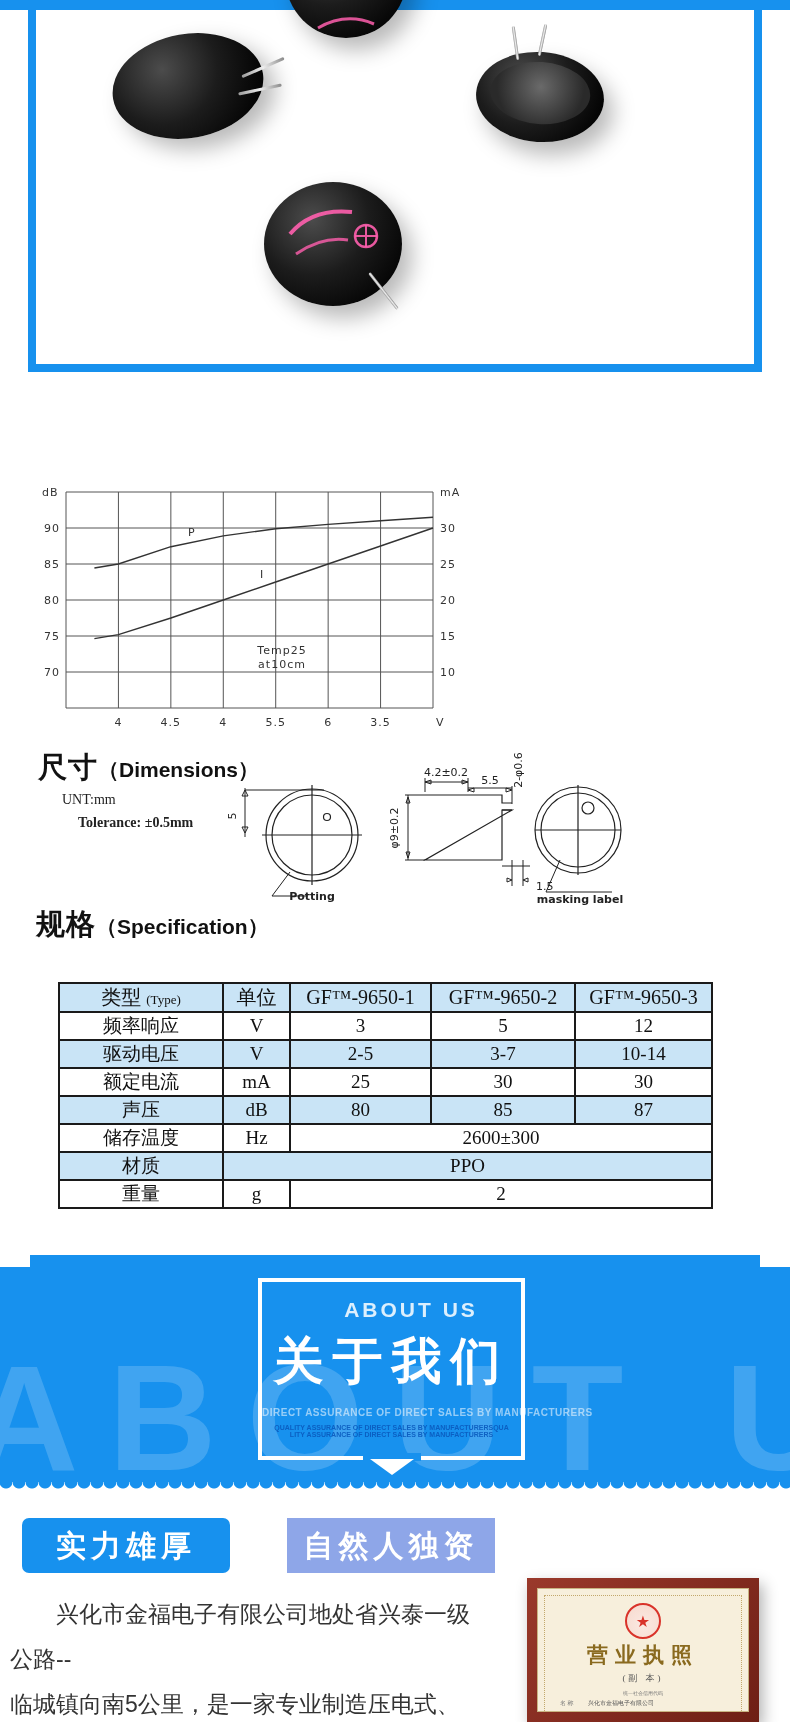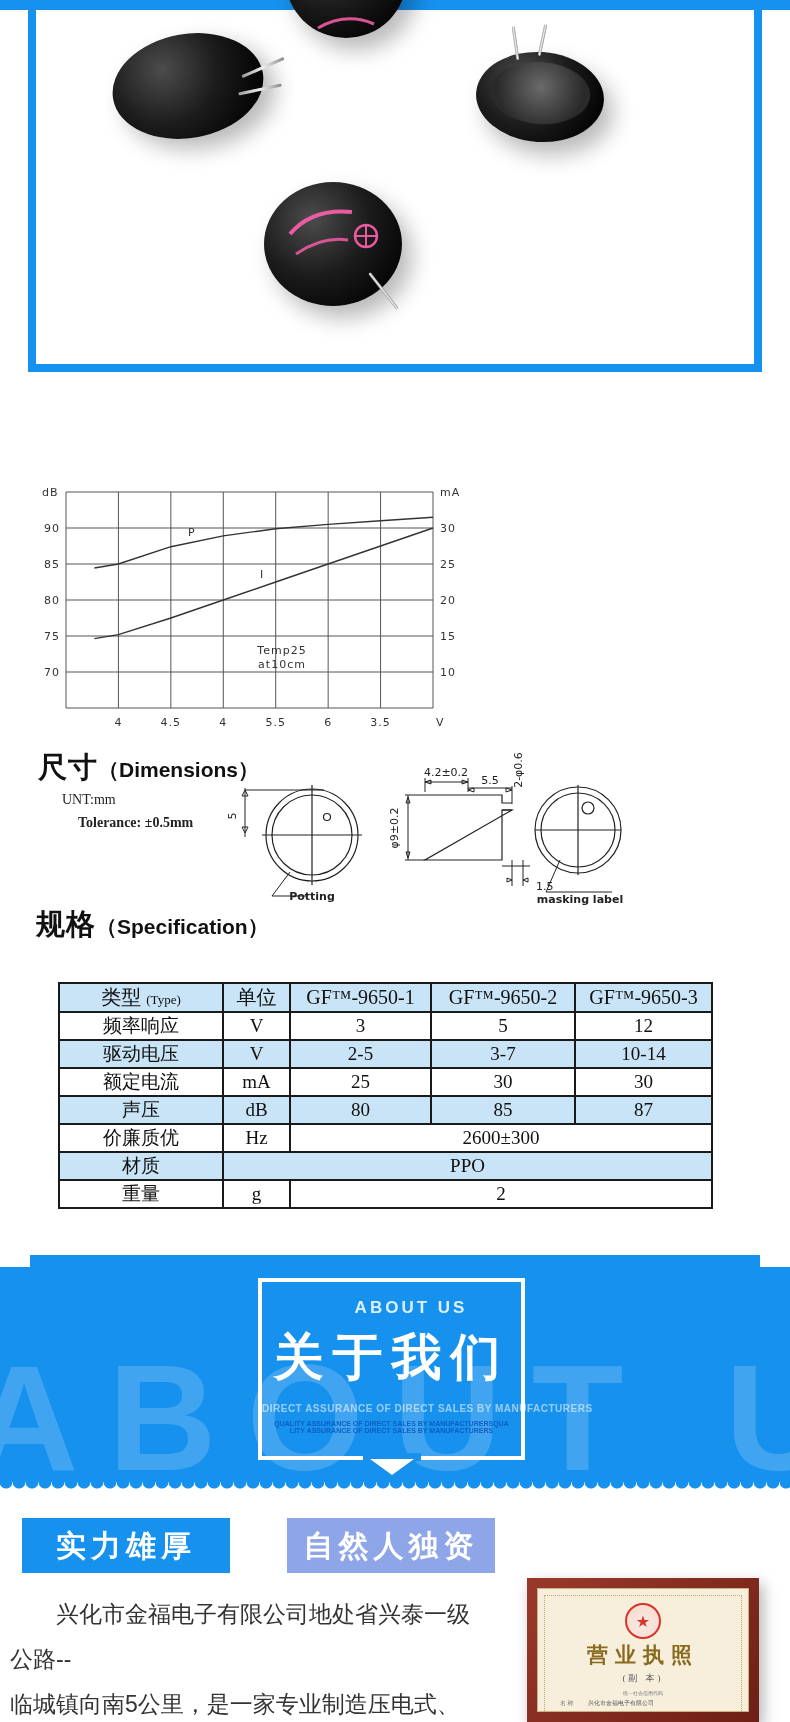--- a/index.html
+++ b/index.html
@@ -59,33 +59,33 @@
   .banner-bg{position:absolute;left:0;top:0;width:790px;height:227px;background:#1791ee;overflow:hidden;}
   .scallop{position:absolute;left:0;top:227px;width:790px;height:8px;
            background-image:radial-gradient(circle at 6px 0px, #1791ee 6px, rgba(255,255,255,0) 7px);
            background-size:13px 8px;background-repeat:repeat-x;}
   .notch{position:absolute;top:0;width:30px;height:12px;background:#fff;}
   .notch.left{left:0;} .notch.right{right:0;}
   .watermark{position:absolute;left:-30px;top:88px;white-space:nowrap;color:rgba(255,255,255,0.18);
              font-size:150px;font-weight:bold;line-height:1;letter-spacing:30px;}
   .about-frame{position:absolute;left:258px;top:23px;width:267px;height:182px;box-sizing:border-box;
                border:4px solid #fff;text-align:center;}
-  .about-tag{margin-top:16px;font-size:17px;font-weight:bold;letter-spacing:3px;color:rgba(255,255,255,0.85);margin-left:39px;}
+  .about-tag{margin-top:16px;font-size:21px;font-weight:bold;letter-spacing:3px;color:rgba(255,255,255,0.85);margin-left:39px;}
   .about-title{margin-top:6px;font-size:50px;font-weight:bold;letter-spacing:9px;color:#fff;white-space:nowrap;}
   .slogan1{margin-top:12px;font-size:10px;font-weight:bold;letter-spacing:0.5px;color:rgba(255,255,255,0.55);white-space:nowrap;}
   .slogan2,.slogan3{font-size:7px;font-weight:bold;color:rgba(10,90,190,0.9);white-space:nowrap;}
   .slogan2{margin-top:6px;}
   .gap-cover{position:absolute;left:50%;bottom:-5px;transform:translateX(-50%);width:58px;height:8px;background:#1791ee;}
   .down-triangle{position:absolute;left:50%;bottom:-19px;transform:translateX(-50%);width:0;height:0;
                  border-left:22px solid transparent;border-right:22px solid transparent;border-top:16px solid #fff;}
 
   
   .feature-btn{position:absolute;top:1518px;width:208px;height:55px;line-height:55px;text-align:center;
                color:#fff;font-size:30px;font-weight:bold;letter-spacing:5px;background:#1791ee;}
-  .fb1{left:22px;} .fb2{left:287px;background:#8ea6e8;} .fb3{left:549px;}
+  .fb1{left:22px;border-radius:7px;} .fb2{left:287px;background:#8ea6e8;} .fb3{left:549px;}
 
   
   .intro{position:absolute;left:10px;top:1592px;width:470px;font-size:23px;color:#333;line-height:45px;}
 
   
   .license{position:absolute;left:527px;top:1578px;width:232px;height:144px;
            background:linear-gradient(135deg,#9a392b,#6e1f15);padding:10px;box-sizing:border-box;
            box-shadow:4px 6px 14px rgba(0,0,0,0.3);}
   .license-paper{position:relative;width:100%;height:100%;background:#f7efdc;box-sizing:border-box;
            border:1px solid #c8b482;padding:4px;text-align:center;overflow:hidden;
@@ -267,21 +267,21 @@
           <td>30</td>
         </tr>
         <tr class="row-blue">
           <td>声压</td>
           <td>dB</td>
           <td>80</td>
           <td>85</td>
           <td>87</td>
         </tr>
         <tr class="row-white">
-          <td>价廉质优</td>
+          <td>储存温度</td>
           <td>Hz</td>
           <td colspan="3">2600±300</td>
         </tr>
         <tr class="row-blue">
           <td>材质</td>
           <td colspan="4">PPO</td>
         </tr>
         <tr class="row-white">
           <td>重量</td>
           <td>g</td>

